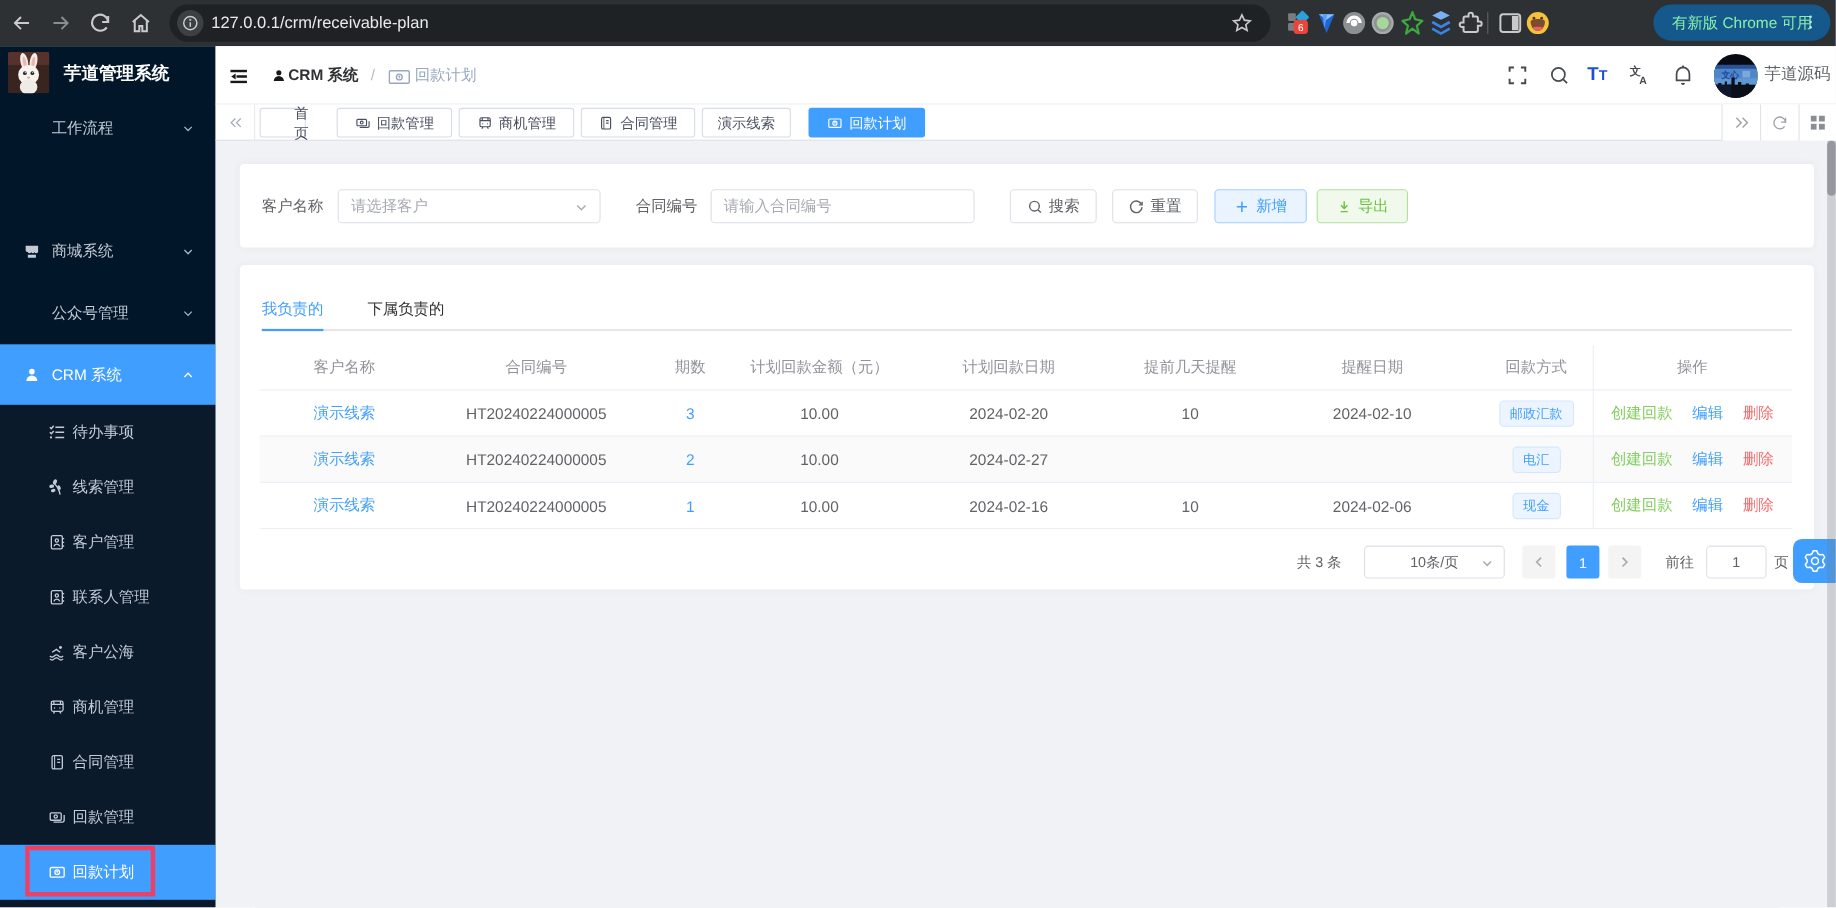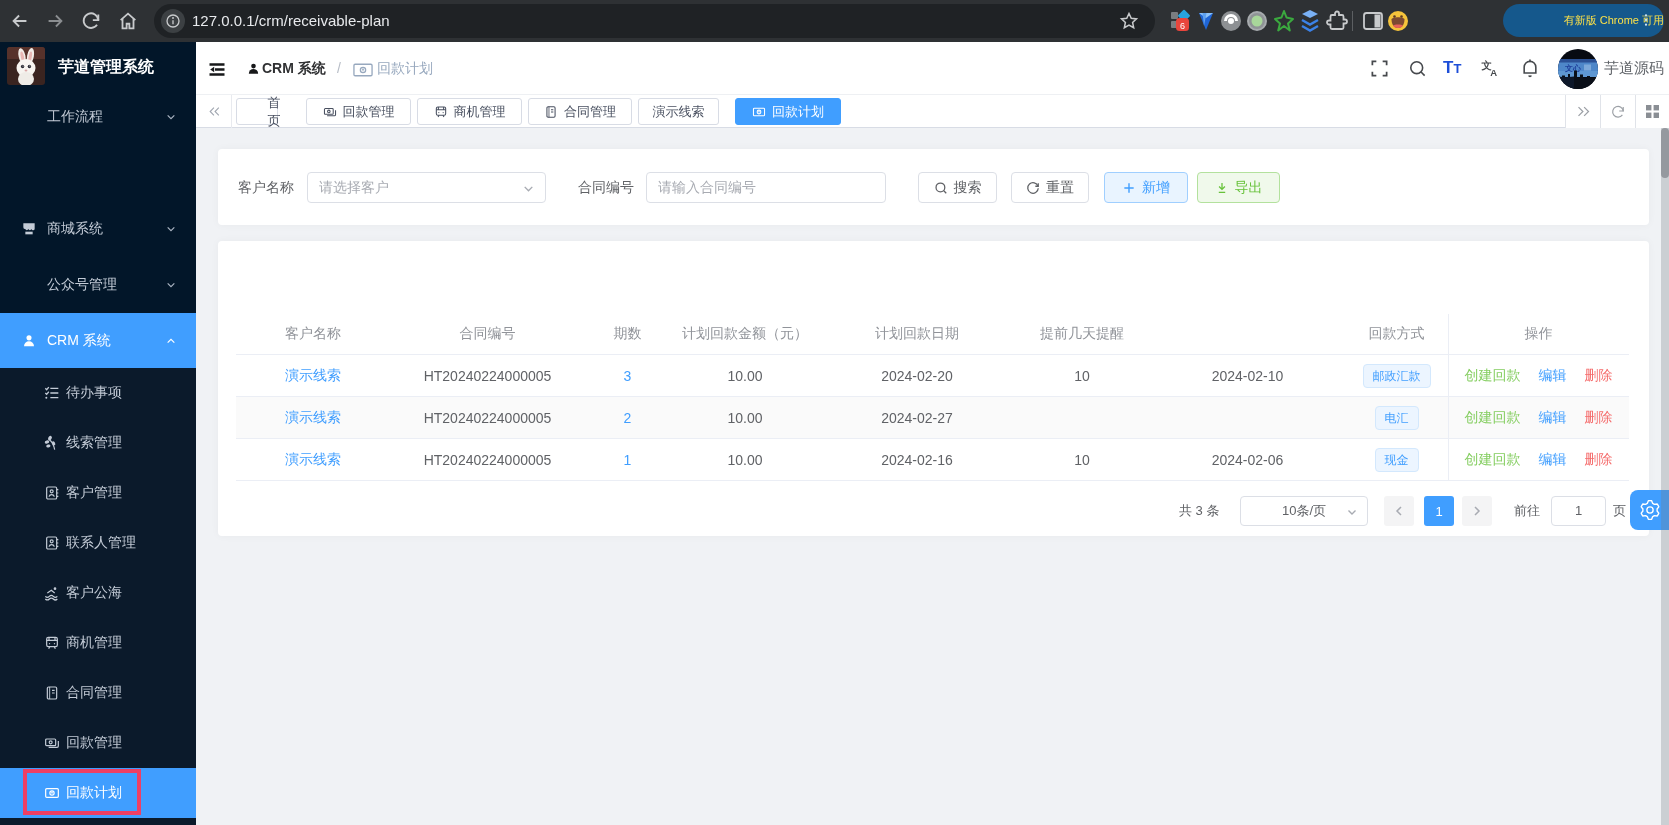--- a/index.html
+++ b/index.html
@@ -9,21 +9,21 @@
 .abs { position:absolute; }
 
 
 #chrome { position:absolute; left:0; top:0; width:1669px; height:42px; background:#2e3134; }
 #chrome .navic { position:absolute; top:10px; width:22px; height:22px; color:#c8cacc; }
 #urlpill { position:absolute; left:154px; top:4px; width:1001px; height:34px; border-radius:17px; background:#1f2225; }
 #urlinfo { position:absolute; left:7px; top:5px; width:24px; height:24px; border-radius:50%; background:#3c4043; color:#c8cacc; }
 #urltext { position:absolute; left:38px; top:0; height:34px; line-height:34px; color:#e8eaed; font-size:15px; }
 #urlstar { position:absolute; right:16px; top:7px; width:20px; height:20px; color:#c8cacc; }
 .ext { position:absolute; top:9px; width:24px; height:24px; }
-#updpill { position:absolute; left:1503px; top:4px; width:161px; height:33px; border-radius:17px; background:#15588c; color:#fde047; font-size:11px; text-align:right; line-height:33px; padding-left:17px; }
+#updpill { position:absolute; left:1503px; top:4px; width:161px; height:33px; border-radius:17px; background:#15588c; color:#86efac; font-size:14px; text-align:left; line-height:33px; padding-left:17px; }
 #updpill svg { position:absolute; right:10px; top:8px; }
 
 
 #sidebar { position:absolute; left:0; top:42px; width:196px; height:783px; background:#021629; }
 #logo { position:absolute; left:0; top:0; width:224px; height:47px; }
 #logoimg { position:absolute; left:7px; top:5px; width:38px; height:38px; border-radius:3px; overflow:hidden; }
 #logotext { position:absolute; left:58px; top:15px; color:#fff; font-size:16px; font-weight:bold; }
 .mi { position:absolute; left:0; width:196px; height:56px; color:#c3cbd6; font-size:14px; }
 .mi .t { position:absolute; left:47px; top:50%; transform:translateY(-50%); }
 .mi .ic { position:absolute; left:21px; top:50%; transform:translateY(-50%); width:16px; height:16px; }
@@ -435,28 +435,34 @@
           </svg>重置</div>
       <div class="btn" id="btn-add" style="left:886px;width:84px;"><svg width="14" height="14" viewBox="0 0 24 24" fill="none" stroke="#409eff" stroke-width="2.4">
             <path d="M12 4v16M4 12h16"></path>
           </svg>新增</div>
       <div class="btn" id="btn-exp" style="left:979px;width:83px;"><svg width="14" height="14" viewBox="0 0 24 24" fill="none" stroke="#67c23a" stroke-width="2.2">
             <path d="M12 3.5v11M7 9.5l5 5 5-5"></path>
             <path d="M6.5 19.5h11"></path>
           </svg>导出</div>
     </div>
     <div class="card" id="mcard">
+      <div class="eltabs">
+        <div class="eltab on" style="left:0">我负责的</div>
+        <div class="eltab" style="left:96px">下属负责的</div>
+        <div id="tabline"></div>
+      </div>
       <div id="tbl">
         <div class="trow trh">
           <div class="cell" style="left:0;width:154px">客户名称</div>
           <div class="cell" style="left:154px;width:195px">合同编号</div>
           <div class="cell" style="left:349px;width:85px">期数</div>
           <div class="cell" style="left:434px;width:150px">计划回款金额（元）</div>
           <div class="cell" style="left:584px;width:194px">计划回款日期</div>
           <div class="cell" style="left:778px;width:136px">提前几天提醒</div>
+          <div class="cell" style="left:914px;width:195px">提醒日期</div>
           <div class="cell" style="left:1109px;width:103px">回款方式</div>
           <div class="cell" style="left:1212px;width:181px">操作</div>
         </div>
         <div class="trow trd">
           <div class="cell blue" style="left:0;width:154px">演示线索</div>
           <div class="cell" style="left:154px;width:195px">HT20240224000005</div>
           <div class="cell blue" style="left:349px;width:85px">3</div>
           <div class="cell" style="left:434px;width:150px">10.00</div>
           <div class="cell" style="left:584px;width:194px">2024-02-20</div>
           <div class="cell" style="left:778px;width:136px">10</div>

